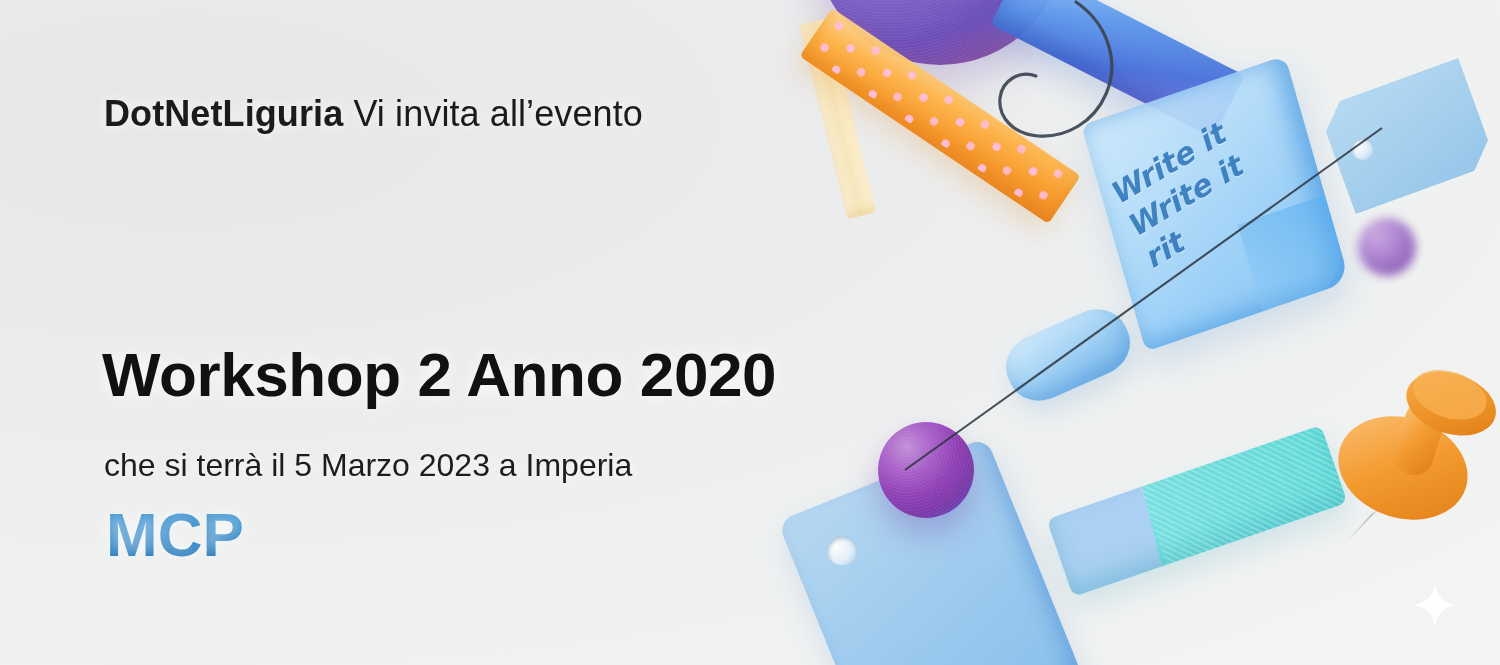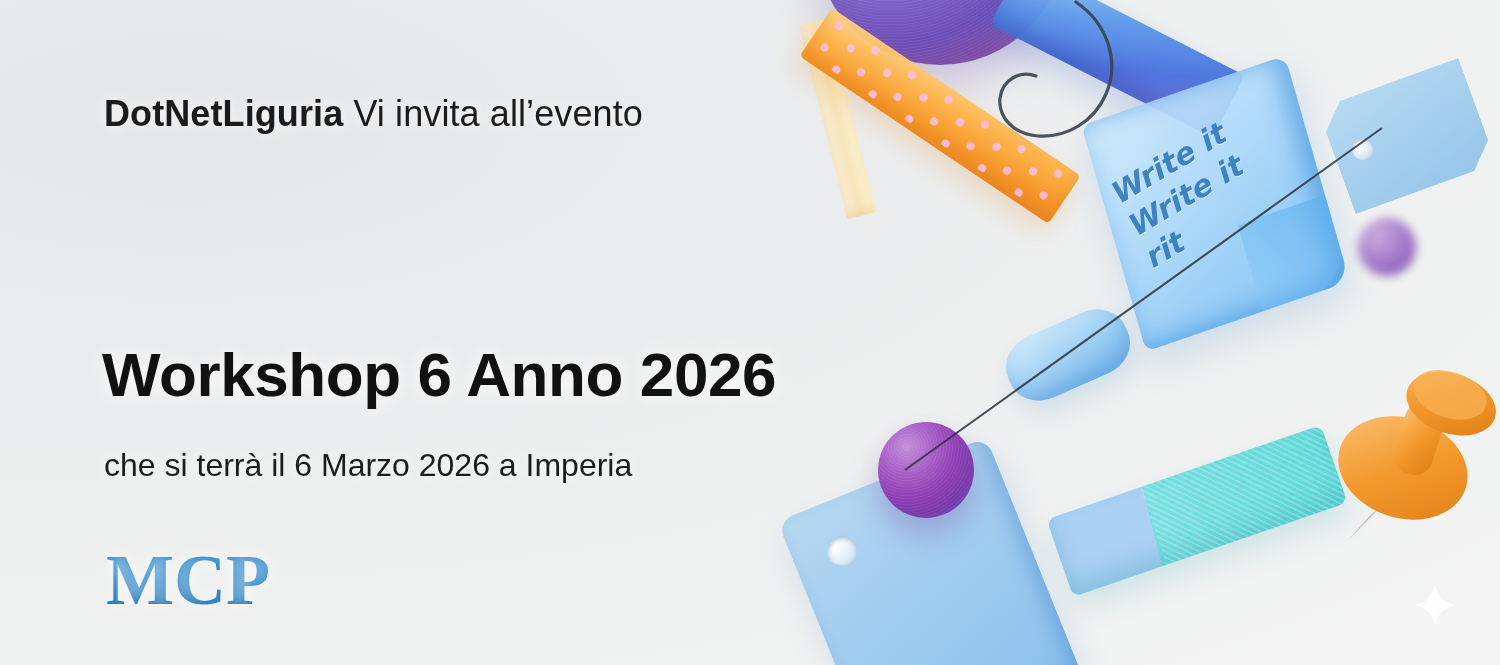--- a/index.html
+++ b/index.html
@@ -306,32 +306,31 @@
     font-size: 32px;
     font-weight: 400;
     line-height: 1.36;
     color: #1d1d1d;
     text-shadow: 0 0 14px rgba(255,255,255,.85);
   }
   .details div { white-space: nowrap; }
 
   .mcp-logo {
     position: absolute;
-    left: 2px; top: 544px;
-    font-size: 72px;
+    left: 2px; top: 504px;
+    font-size: 62px;
     font-weight: 700;
     line-height: 1;
     letter-spacing: 0px;
     color: #1277c0;
     background: linear-gradient(180deg, #2f8ed0 0%, #1377c2 48%, #0e68ae 100%);
     -webkit-background-clip: text;
     background-clip: text;
     -webkit-text-fill-color: transparent;
     text-shadow: 0 0 16px rgba(255,255,255,.7);
-    font-family: Liberation Serif, serif;
   }
 </style>
 </head>
 <body>
 
 <div class="banner">
 
   <div class="artwork">
 
     <div class="sphere-purple-large"></div>
@@ -398,23 +397,23 @@
 
   </div>
 
   <div class="content">
 
     <div class="invite">
       <span class="brand">DotNetLiguria</span><span class="rest"> Vi invita all’evento</span>
     </div>
 
 
-    <div class="headline-2">Workshop 6 Anno 2026</div>
+    <div class="headline-2">Workshop 2 Anno 2020</div>
 
     <div class="details">
-      <div>che si terrà il 6 Marzo 2026 a Imperia</div>
+      <div>che si terrà il 5 Marzo 2023 a Imperia</div>
     </div>
 
     <div class="mcp-logo">MCP</div>
 
   </div>
 
 </div>
 
 </body></html>

